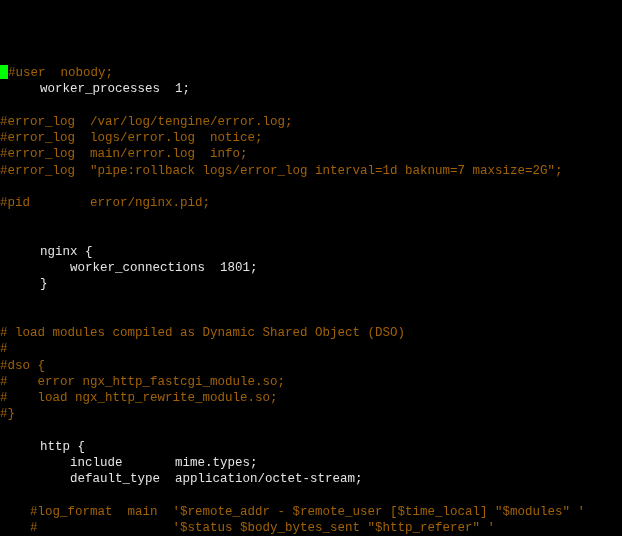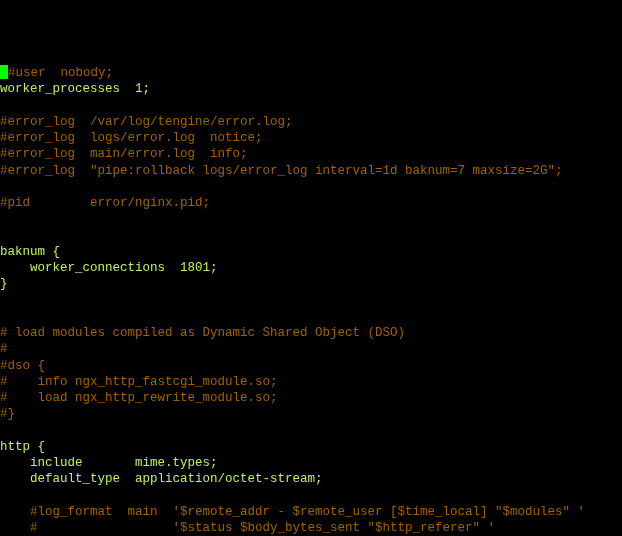--- a/index.html
+++ b/index.html
@@ -24,48 +24,49 @@
       color: #000000;
       display: inline-block;
       width: 8px;
       height: 14px;
       vertical-align: top;
     }
     .comment {
       color: #a16207;
     }
     .default {
-      color: #bef264;
+      color: #e5e5e5;
+      margin-left: 40px;
     }
   </style>
 </head>
 <body>
 
 
 
 <div id="editor"><span class="cursor"></span><span class="comment">#user  nobody;</span>
 <span class="default">worker_processes  1;</span>
 <span class="default"></span>
 <span class="comment">#error_log  /var/log/tengine/error.log;</span>
 <span class="comment">#error_log  logs/error.log  notice;</span>
 <span class="comment">#error_log  main/error.log  info;</span>
 <span class="comment">#error_log  "pipe:rollback logs/error_log interval=1d baknum=7 maxsize=2G";</span>
 <span class="default"></span>
 <span class="comment">#pid        error/nginx.pid;</span>
 <span class="default"></span>
 <span class="default"></span>
-<span class="default">baknum {</span>
+<span class="default">nginx {</span>
 <span class="default">    worker_connections  1801;</span>
 <span class="default">}</span>
 <span class="default"></span>
 <span class="default"></span>
 <span class="comment"># load modules compiled as Dynamic Shared Object (DSO)</span>
 <span class="comment">#</span>
 <span class="comment">#dso {</span>
-<span class="comment">#    info ngx_http_fastcgi_module.so;</span>
+<span class="comment">#    error ngx_http_fastcgi_module.so;</span>
 <span class="comment">#    load ngx_http_rewrite_module.so;</span>
 <span class="comment">#}</span>
 <span class="default"></span>
 <span class="default">http {</span>
 <span class="default">    include       mime.types;</span>
 <span class="default">    default_type  application/octet-stream;</span>
 <span class="default"></span>
 <span class="comment">    #log_format  main  '$remote_addr - $remote_user [$time_local] "$modules" '</span>
 <span class="comment">    #                  '$status $body_bytes_sent "$http_referer" '</span>
 

